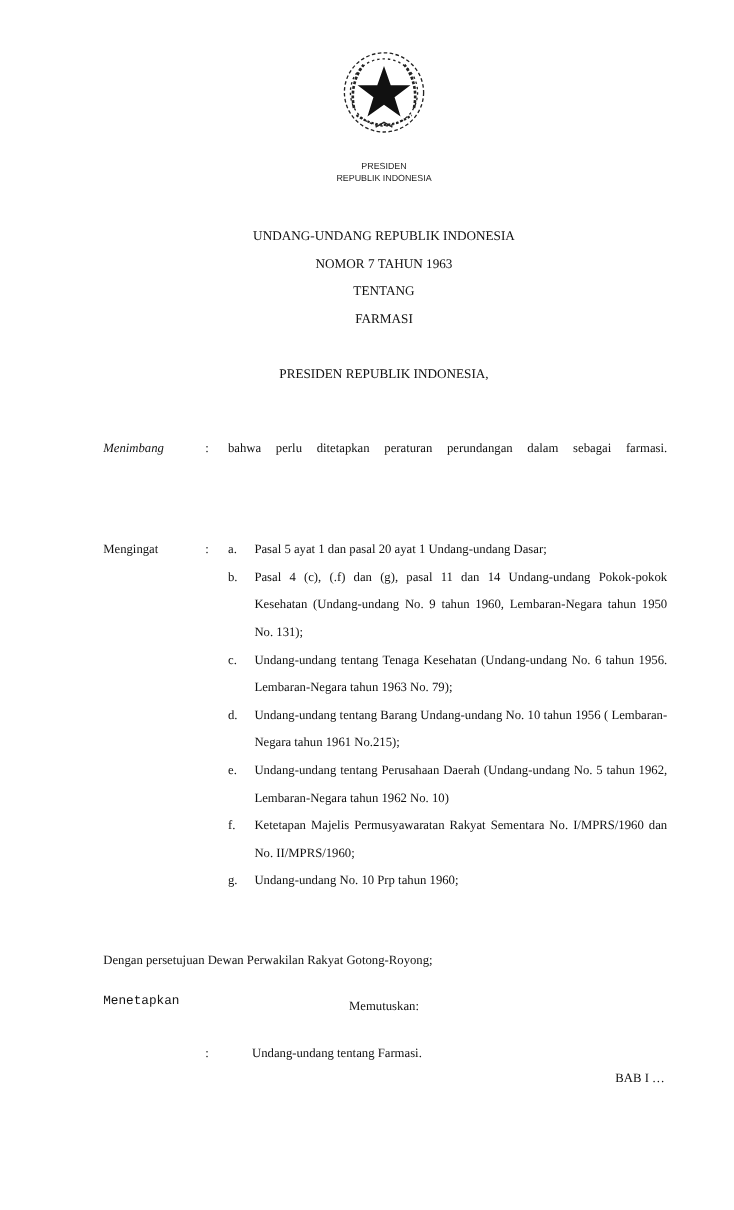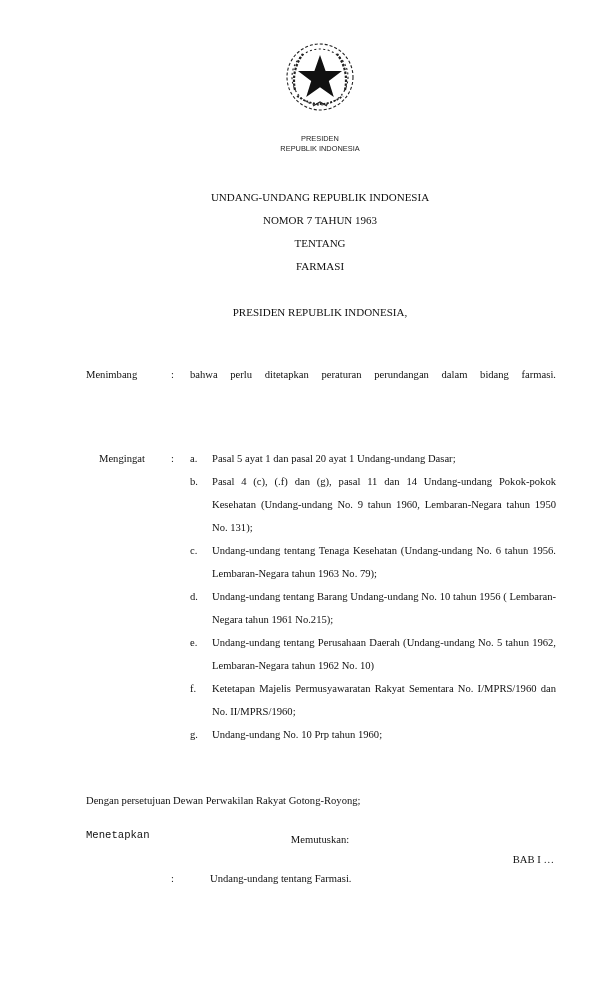--- a/index.html
+++ b/index.html
@@ -38,27 +38,27 @@
 <div class="org" style="top:134px;">PRESIDEN</div>
 <div class="org" style="top:144px;">REPUBLIK INDONESIA</div>
 
 <div class="center title" style="top:186px;">UNDANG-UNDANG REPUBLIK INDONESIA</div>
 <div class="center title" style="top:209px;">NOMOR 7 TAHUN 1963</div>
 <div class="center title" style="top:232px;">TENTANG</div>
 <div class="center title" style="top:255px;">FARMASI</div>
 
 <div class="center title" style="top:301px;">PRESIDEN REPUBLIK INDONESIA,</div>
 
-<div class="label" style="top:363px; line-height:23px;">Menimbang</div>
+<div class="label" style="top:363px; line-height:23px;font-style:italic;">Menimbang</div>
 <div class="colon" style="top:363px; line-height:23px;">:</div>
 <div class="body-text" style="top:363px;">
-  <div class="just-last">bahwa perlu ditetapkan peraturan perundangan dalam bidang farmasi.</div>
+  <div class="just-last">bahwa perlu ditetapkan peraturan perundangan dalam sebagai farmasi.</div>
 </div>
 
-<div class="label" style="top:447px; line-height:23px;margin-left:13px;">Mengingat</div>
+<div class="label" style="top:447px; line-height:23px;">Mengingat</div>
 <div class="colon" style="top:447px; line-height:23px;">:</div>
 <div class="list" style="top:447px;">
   <div class="li">
     <span class="mark">a.</span>
     <div>Pasal 5 ayat 1 dan pasal 20 ayat 1 Undang-undang Dasar;</div>
   </div>
   <div class="li">
     <span class="mark">b.</span>
     <div>Pasal 4 (c), (.f) dan (g), pasal 11 dan 14 Undang-undang Pokok-pokok Kesehatan (Undang-undang No. 9 tahun 1960, Lembaran-Negara tahun 1950 No. 131);</div>
   </div>
@@ -85,13 +85,13 @@
 </div>
 
 <div class="abs" style="left:86px; top:789px; line-height:23px;">Dengan persetujuan Dewan Perwakilan Rakyat Gotong-Royong;</div>
 
 <div class="center" style="top:828px; line-height:23px;">Memutuskan:</div>
 
 <div class="label" style="top:824px; line-height:23px;font-family:Liberation Mono, monospace;">Menetapkan</div>
 <div class="colon" style="top:867px; line-height:23px;">:</div>
 <div class="abs" style="left:190px; top:867px; line-height:23px;margin-left:20px;">Undang-undang tentang Farmasi.</div>
 
-<div class="abs" style="right:58px; top:848px; line-height:23px; text-align:right;">BAB I …</div>
+<div class="abs" style="right:58px; top:888px; line-height:23px; text-align:right;">BAB I …</div>
 
 </body></html>

